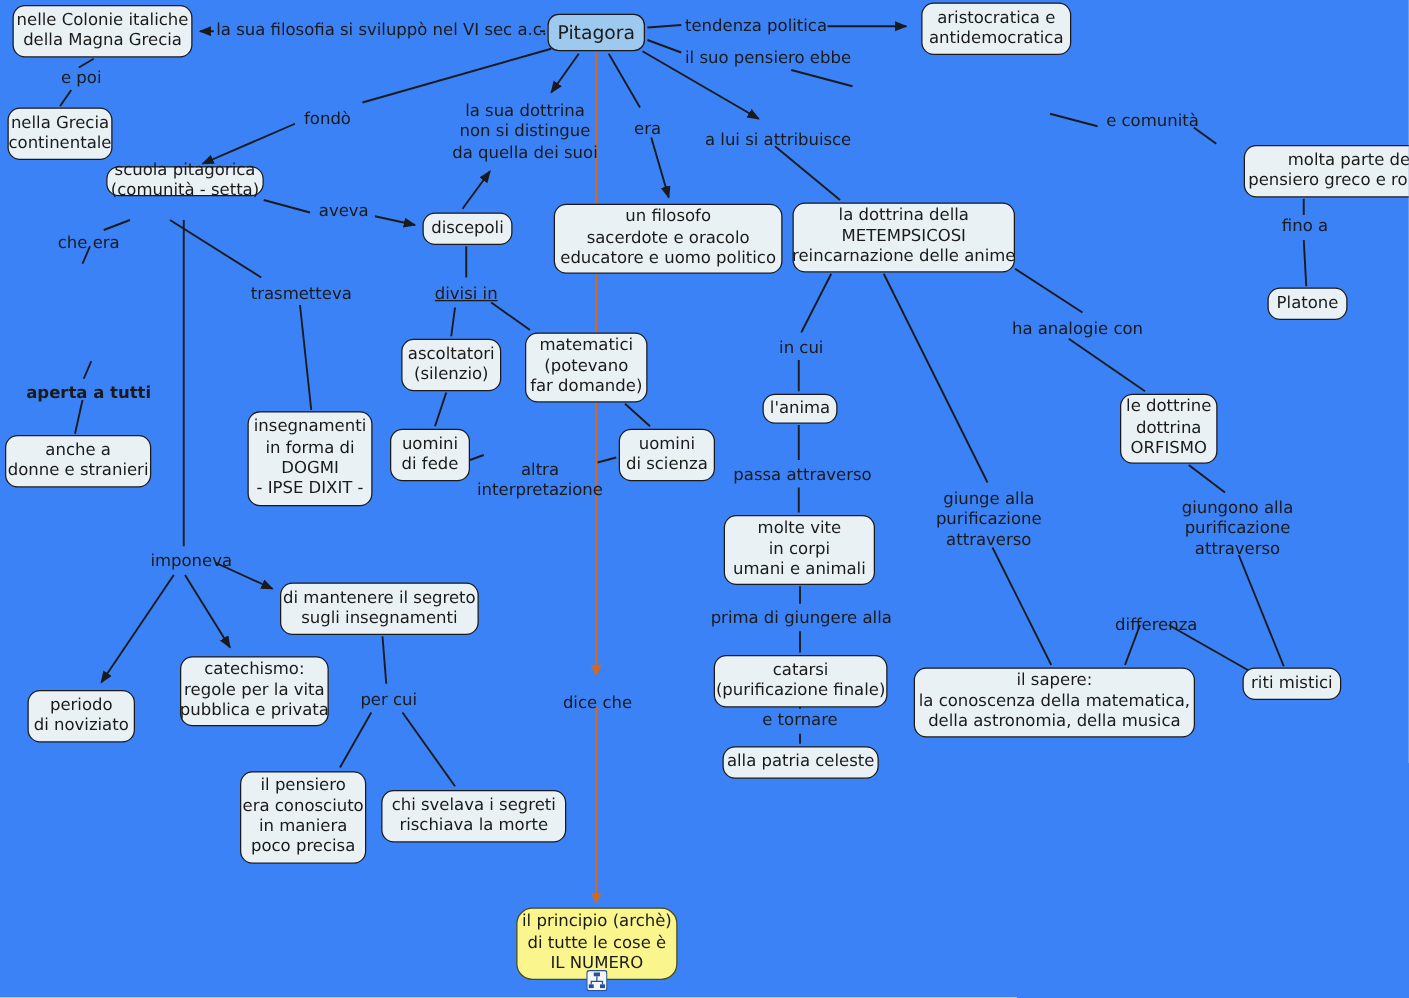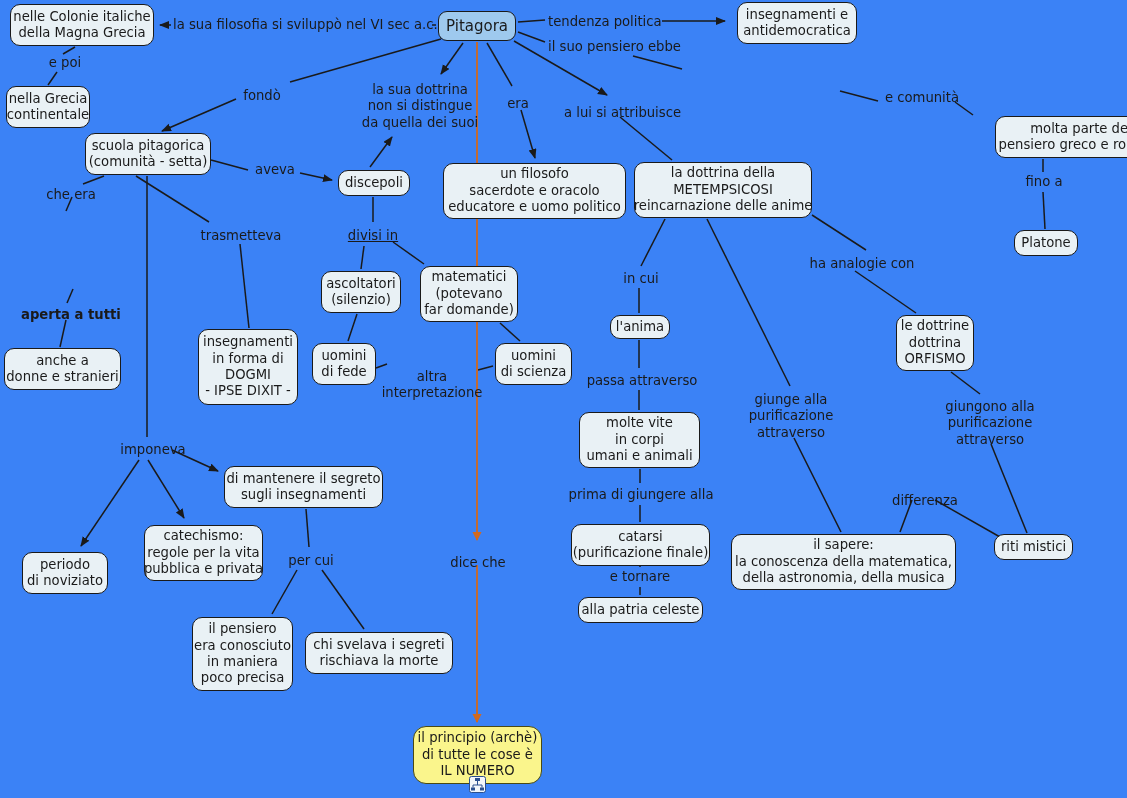--- a/index.html
+++ b/index.html
@@ -184,27 +184,27 @@
 
     <g stroke="#d2691e" stroke-width="1.8" fill="none">
       <path d="M477,42 L477,540" marker-end="url(#arrowOrange)"></path>
       <path d="M477,565 L477,722" marker-end="url(#arrowOrange)"></path>
     </g>
   </svg>
 
   <div class="node" style="left:10px;top:4px;width:144px;height:42px;">nelle Colonie italiche
 della Magna Grecia</div>
   <div class="node root" style="left:438px;top:11px;width:78px;height:30px;">Pitagora</div>
-  <div class="node" style="left:737px;top:2px;width:120px;height:42px;">insegnamenti e
+  <div class="node" style="left:737px;top:2px;width:120px;height:42px;">aristocratica e
 antidemocratica</div>
   <div class="node" style="left:6px;top:86px;width:84px;height:42px;">nella Grecia
 continentale</div>
   <div class="node" style="left:995px;top:116px;width:172px;height:42px;">molta parte del
 pensiero greco e romano</div>
-  <div class="node" style="left:85px;top:133px;width:126px;height:42px;">scuola pitagorica
+  <div class="node" style="left:85px;top:133px;width:126px;height:24px;">scuola pitagorica
 (comunità - setta)</div>
   <div class="node" style="left:338px;top:170px;width:72px;height:26px;">discepoli</div>
   <div class="node" style="left:443px;top:163px;width:183px;height:56px;">un filosofo
 sacerdote e oracolo
 educatore e uomo politico</div>
   <div class="node" style="left:634px;top:162px;width:178px;height:56px;">la dottrina della
 METEMPSICOSI
 reincarnazione delle anime</div>
   <div class="node" style="left:1014px;top:230px;width:64px;height:26px;">Platone</div>
   <div class="node" style="left:321px;top:271px;width:80px;height:42px;">ascoltatori

